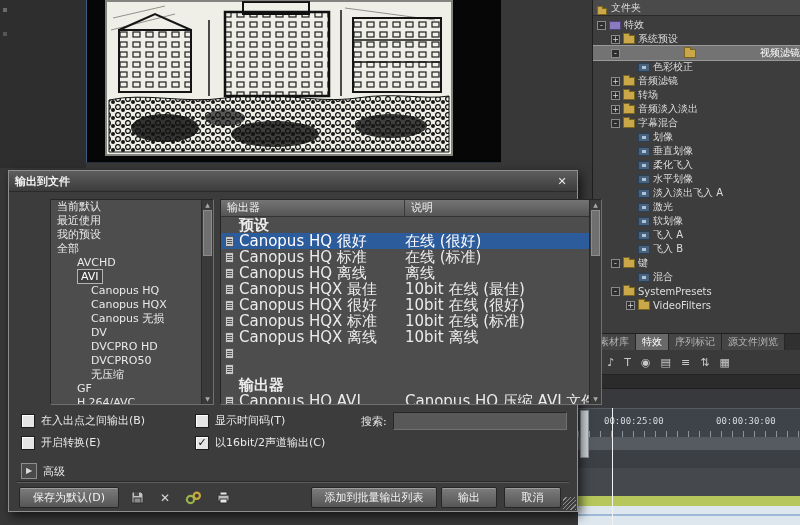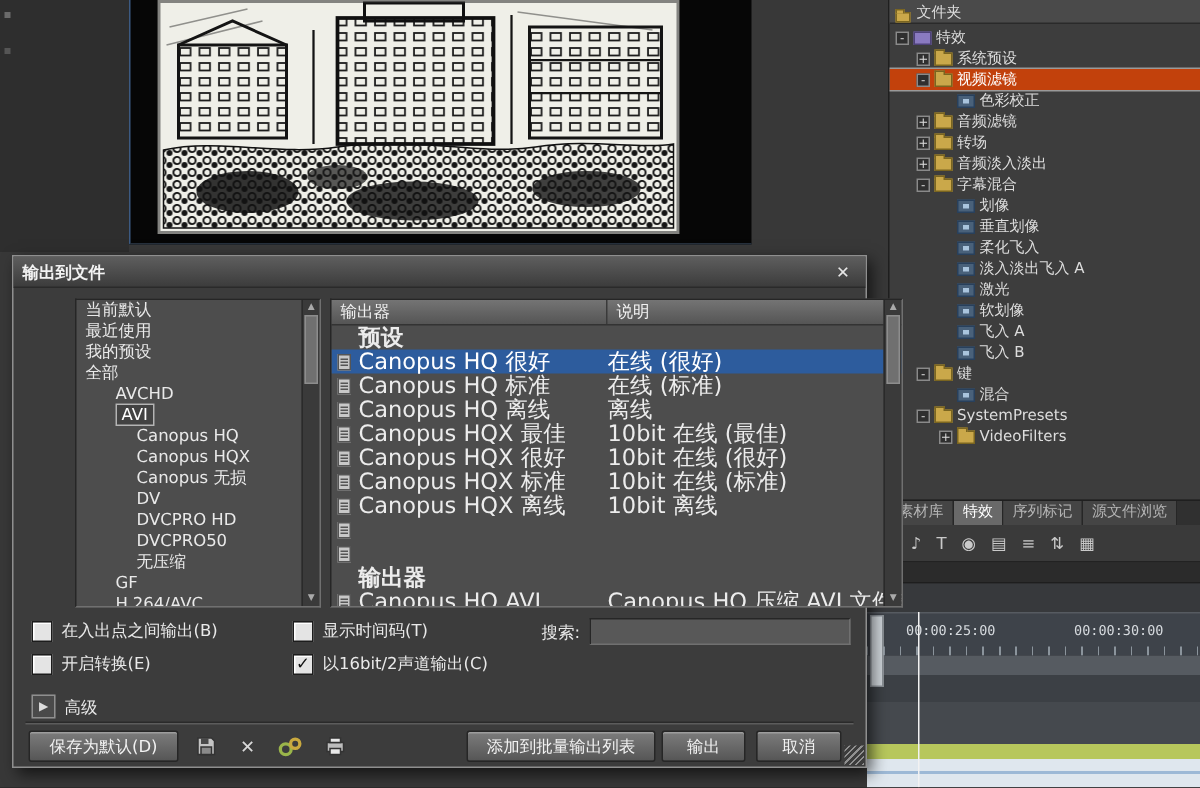--- a/index.html
+++ b/index.html
@@ -31,21 +31,21 @@
   .titem[data-exp="minus"] .exp::before{content:"-";}
   .titem[data-exp="plus"]  .exp::before{content:"+";}
   .titem[data-exp="none"]  .exp{visibility:hidden;}
   .ticon{width:12px;height:9px;flex:none;position:relative;box-sizing:border-box;}
   .titem[data-icon="folder"] .ticon{background:#caa84a;border:1px solid #7a6520;}
   .titem[data-icon="folder"] .ticon::before{content:"";position:absolute;left:-1px;top:-3px;width:5px;height:2px;
       background:#caa84a;border:1px solid #7a6520;border-bottom:none;}
   .titem[data-icon="library"] .ticon{background:#8a7ac0;border:1px solid #4e4278;}
   .titem[data-icon="effect"] .ticon{background:#49617a;border:1px solid #28405c;}
   .titem[data-icon="effect"] .ticon::after{content:"";position:absolute;left:3px;top:2px;width:4px;height:3px;background:#a9c4dd;}
-  .titem[data-selected="true"]{background:#c2410c;outline:1px solid #9a9a9a;color:#fff;}
+  .titem[data-selected="true"]{background:#737373;outline:1px solid #9a9a9a;color:#fff;justify-content:space-between;}
   .tabs{height:16px;display:flex;background:#303030;border-top:1px solid #1f1f1f;flex:none;}
   .tab{padding:0 6px;font-size:10px;line-height:15px;color:#b5b5b5;background:#454545;
        border-right:1px solid #262626;white-space:nowrap;}
   .tab[data-active="true"]{background:#696969;color:#fff;}
 
   
   .timeline{position:absolute;left:578px;top:350px;width:222px;height:175px;background:#2f2f2f;}
   .tl-toolbar{position:absolute;left:0;top:0;right:0;height:24px;background:#3a3a3a;border-bottom:1px solid #222;
               display:flex;align-items:center;gap:10px;padding-left:10px;}
   .tl-icon{font-size:11px;color:#c9c9c9;}
@@ -224,20 +224,25 @@
           <span class="ticon"></span>
           <span class="tlabel">垂直划像</span>
         </div>
 
         <div class="titem" data-level="2" data-exp="none" data-icon="effect" data-selected="false">
           <span class="exp"></span>
           <span class="ticon"></span>
           <span class="tlabel">柔化飞入</span>
         </div>
 
+        <div class="titem" data-level="2" data-exp="none" data-icon="effect" data-selected="false">
+          <span class="exp"></span>
+          <span class="ticon"></span>
+          <span class="tlabel">水平划像</span>
+        </div>
 
         <div class="titem" data-level="2" data-exp="none" data-icon="effect" data-selected="false">
           <span class="exp"></span>
           <span class="ticon"></span>
           <span class="tlabel">淡入淡出飞入 A</span>
         </div>
 
 
         <div class="titem" data-level="2" data-exp="none" data-icon="effect" data-selected="false">
           <span class="exp"></span>

